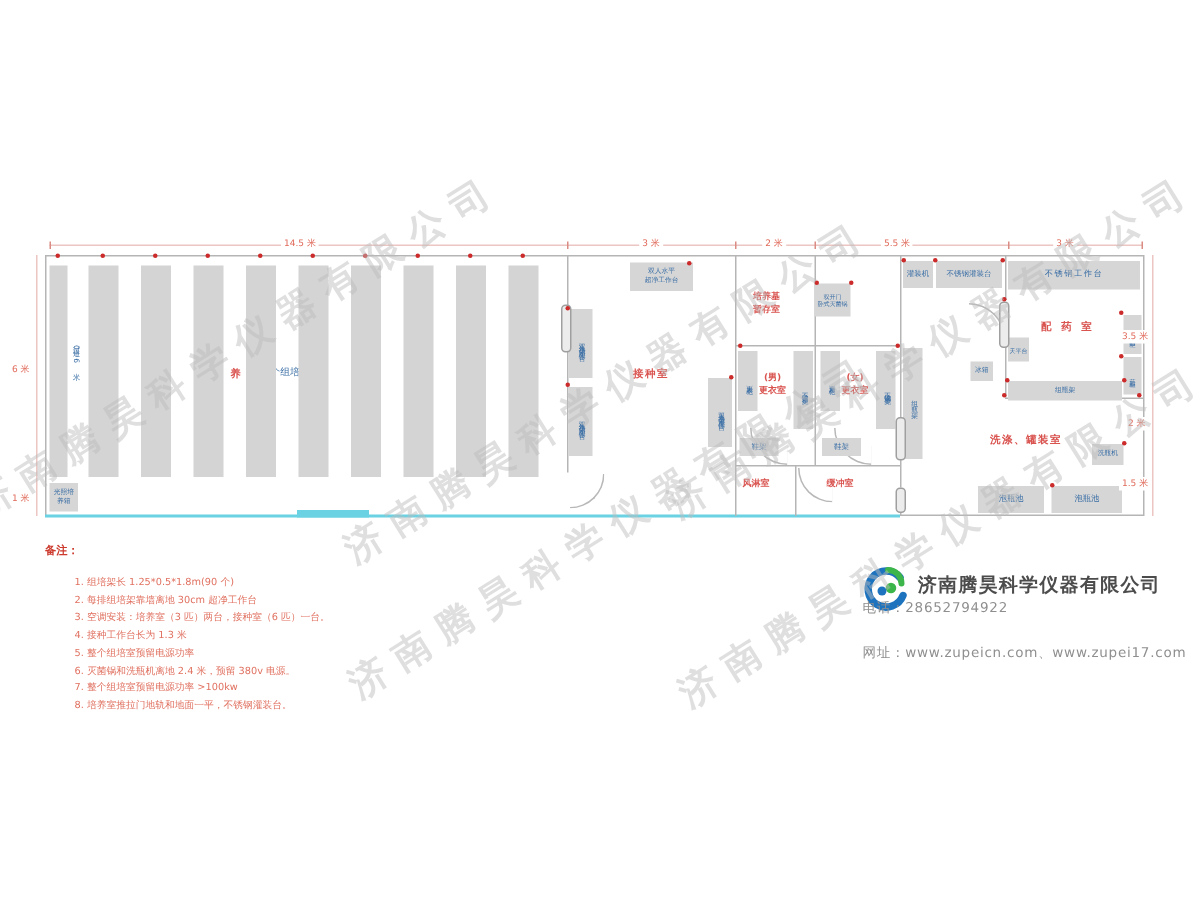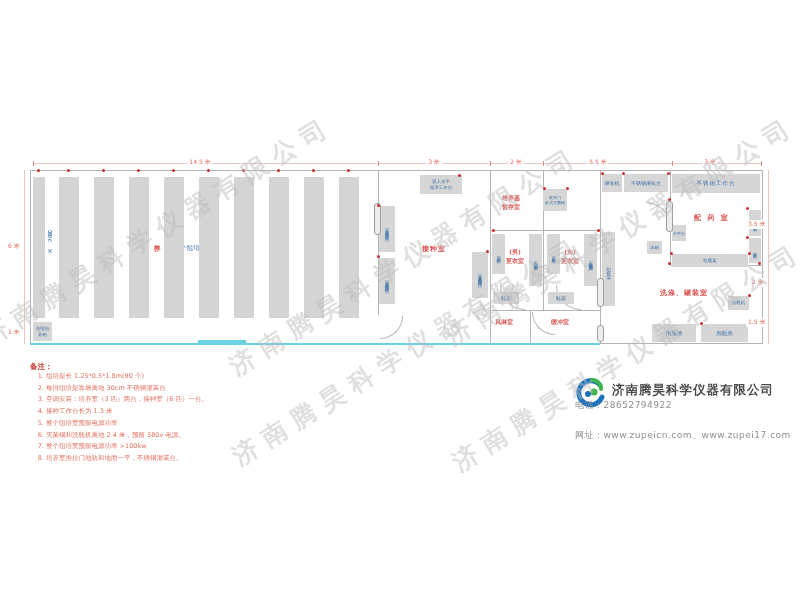--- a/index.html
+++ b/index.html
@@ -24,21 +24,21 @@
   .bar{position:absolute;top:177px;height:141px;background:#d4d4d4;}
   .arc{position:absolute;border:1px solid #b8b8b8;background:transparent;}
   .capsule{position:absolute;width:5px;border:1px solid #9f9f9f;border-radius:3px;background:#ececec;z-index:3;}
   .cyan{position:absolute;background:#6ad2e2;}
   
   .wm{position:absolute;font-size:25px;letter-spacing:9px;color:#bdbdbd;opacity:.48;
       white-space:nowrap;transform:rotate(-32deg);transform-origin:0 50%;z-index:20;
       pointer-events:none;font-weight:bold;}
   
   #notes-title{position:absolute;left:30px;top:362px;font-size:7.5px;font-weight:bold;color:#cc3b2e;}
-  #notes-list{position:absolute;left:36px;top:371px;margin:0;padding:0 0 0 10px;width:330px;
+  #notes-list{position:absolute;left:36px;top:371px;margin:12px;padding:0 0 0 10px;width:330px;
       font-size:6.5px;color:#e0705f;}
   #notes-list li{line-height:11.7px;}
   
   #company-name{position:absolute;left:612px;top:382px;font-size:12.5px;font-weight:bold;color:#4c4c4c;letter-spacing:1px;}
   .contact{position:absolute;left:575px;font-size:9px;color:#8f8f8f;letter-spacing:.5px;}
 </style>
 </head>
 <body>
 
 <div id="canvas">
@@ -202,21 +202,21 @@
       <div class="dot" style="left: 748px; top: 294px;"></div>
       <div class="dot" style="left: 700px; top: 322px;"></div>
       <div class="dot" style="left: 758px; top: 262px;"></div>
       <div class="dot" style="left: 492px; top: 229px;"></div>
       <div class="dot" style="left: 597px; top: 229px;"></div>
     </div>
 
   <div id="notes-title">备注：</div>
   <ol id="notes-list">
     <li>组培架长 1.25*0.5*1.8m(90 个)</li>
-    <li>每排组培架靠墙离地 30cm 不锈钢灌装台</li>
+    <li>每排组培架靠墙离地 30cm 超净工作台</li>
     <li>空调安装：培养室（3 匹）两台，接种室（6 匹）一台。</li>
     <li>接种工作台长为 1.3 米</li>
     <li>整个组培室预留电源功率</li>
     <li>灭菌锅和洗瓶机离地 2.4 米，预留 380v 电源。</li>
     <li>整个组培室预留电源功率 &gt;100kw</li>
     <li>培养室推拉门地轨和地面一平，不锈钢灌装台。</li>
   </ol>
 
   <div class="abs" style="left:573px;top:376px;width:34px;height:34px">
     <svg width="34" height="34" viewBox="0 0 34 34">

